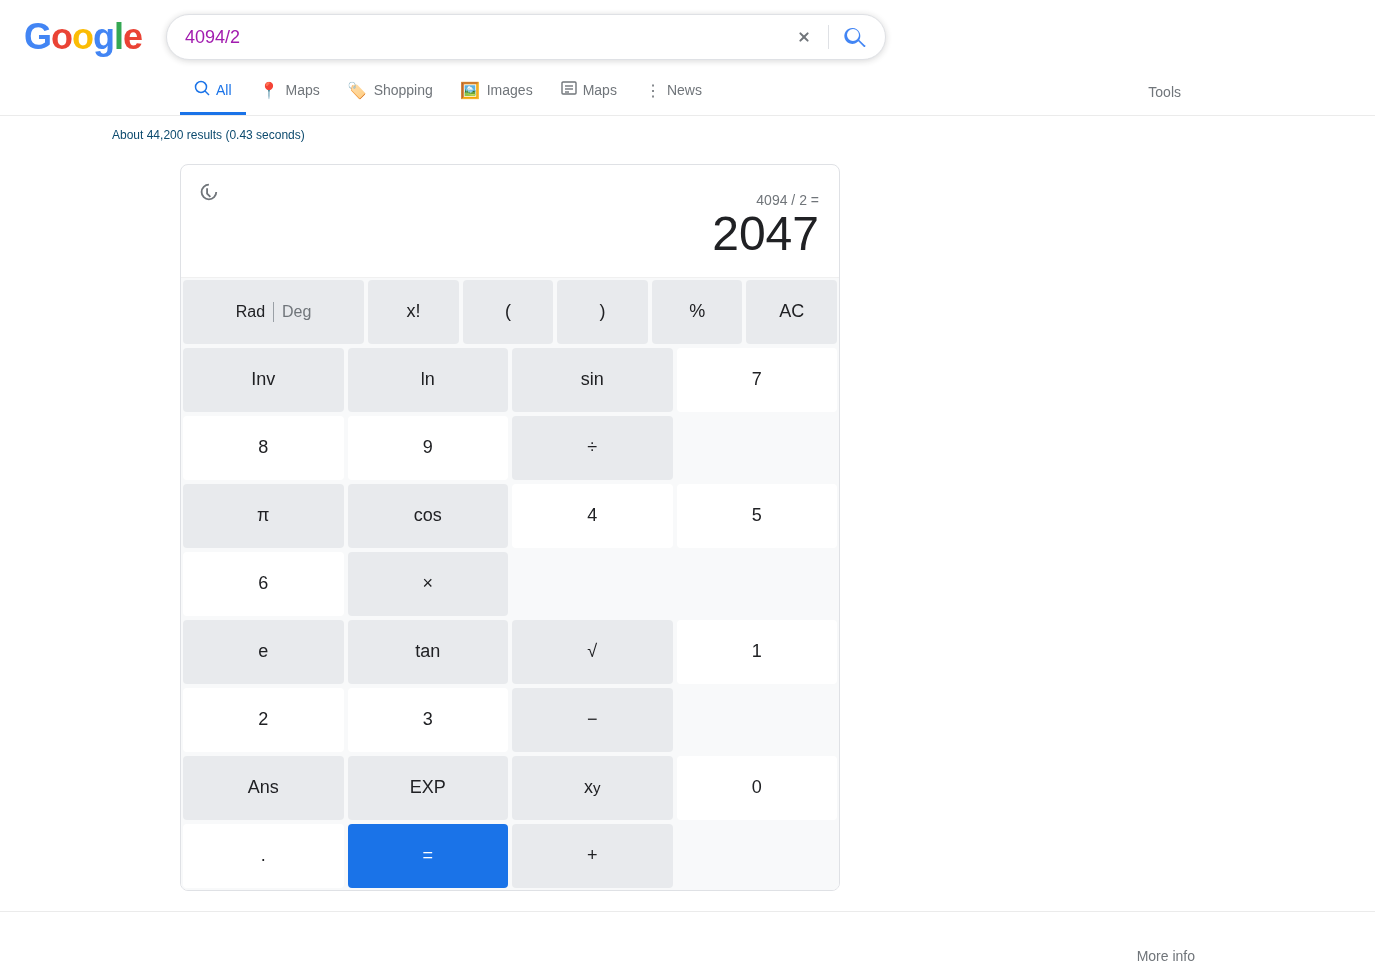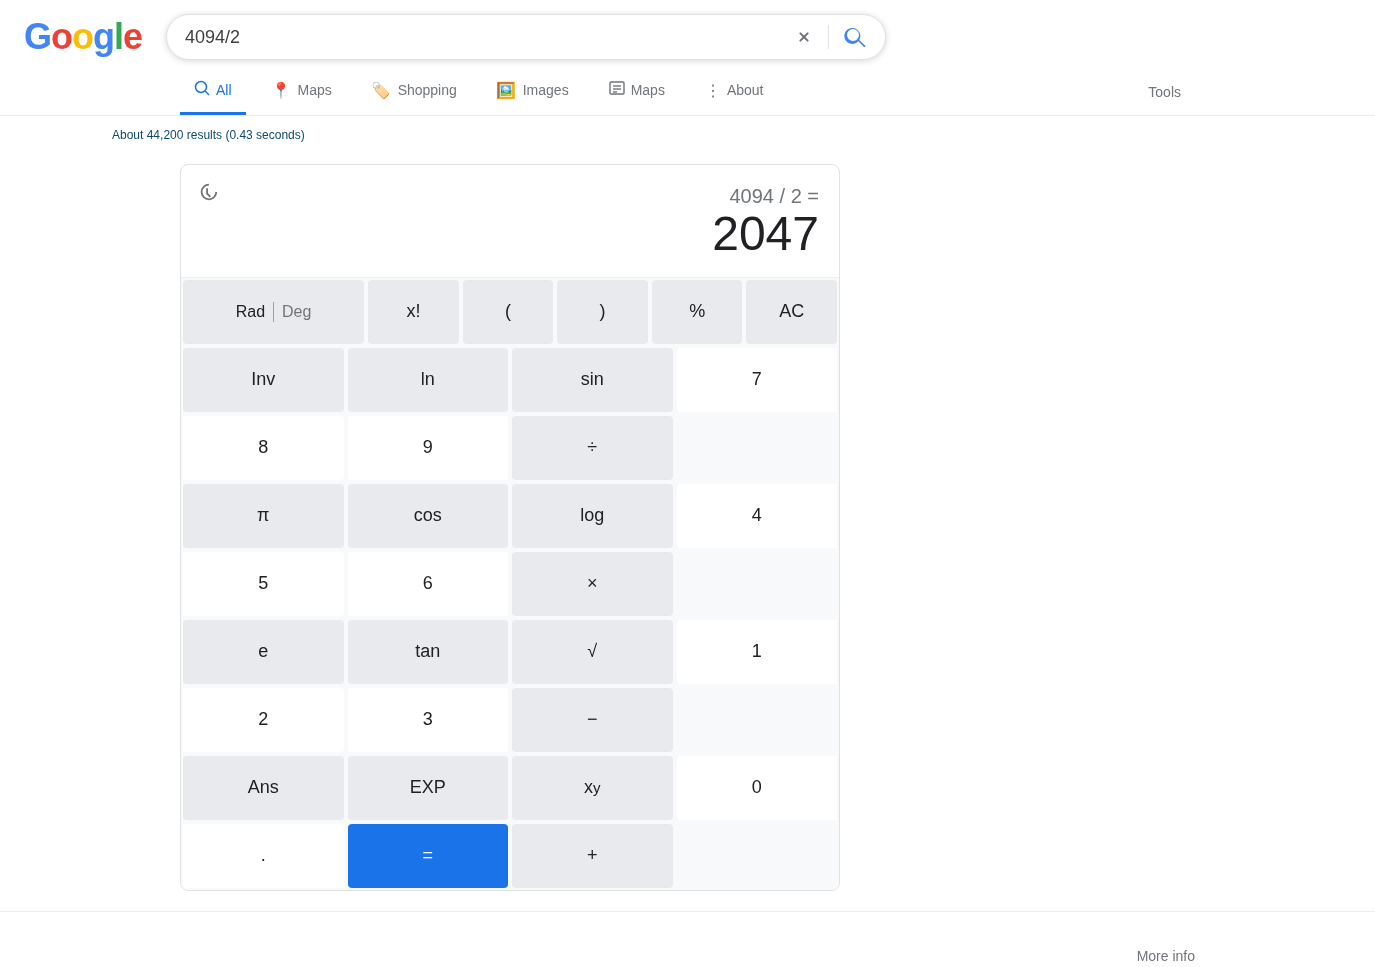--- a/index.html
+++ b/index.html
@@ -7,42 +7,42 @@
 
     
     .header { display: flex; align-items: center; padding: 14px 24px 0 24px; gap: 16px; }
     .google-logo { display: flex; align-items: center; font-size: 36px; font-weight: 700; letter-spacing: -1px; margin-right: 8px; }
     .g-blue { color: #4285F4; }
     .g-red { color: #EA4335; }
     .g-yellow { color: #FBBC05; }
     .g-green { color: #34A853; }
 
     .search-bar-wrapper { flex: 1; max-width: 720px; display: flex; align-items: center; border: 1px solid #dfe1e5; border-radius: 24px; padding: 10px 18px; background: #fff; box-shadow: 0 1px 6px rgba(32,33,36,.18); }
-    .search-input { flex: 1; font-size: 18px; border: none; outline: none; color: #404040; }
+    .search-input { flex: 1; font-size: 18px; border: none; outline: none; color: #a21caf; }
     .search-bar-divider { width: 1px; height: 24px; background: #dfe1e5; margin: 0 14px; }
     .search-icon-btn { background: none; border: none; cursor: pointer; color: #4285F4; font-size: 22px; display: flex; align-items: center; }
     .clear-icon-btn { background: none; border: none; cursor: pointer; color: #70757a; font-size: 20px; display: flex; align-items: center; }
 
     
-    .nav-tabs { display: flex; align-items: center; padding: 8px 180px 0 180px; border-bottom: 1px solid #ebebeb; gap: 12px; }
+    .nav-tabs { display: flex; align-items: center; padding: 8px 180px 0 180px; border-bottom: 1px solid #ebebeb; gap: 0; }
     .nav-tab { display: flex; align-items: center; gap: 6px; padding: 12px 14px; font-size: 14px; color: #70757a; cursor: pointer; border-bottom: 3px solid transparent; text-decoration: none; white-space: nowrap; }
     .nav-tab.active { color: #1a73e8; border-bottom: 3px solid #1a73e8; }
     .nav-tab-icon { font-size: 16px; }
     .nav-tools { margin-left: auto; font-size: 14px; color: #70757a; cursor: pointer; padding: 12px 14px; }
 
     
     .results-info { padding: 12px 112px; font-size: 12px; color: #0c4a6e; }
 
     
     .calc-container { margin: 10px 180px 20px 180px; border: 1px solid #dfe1e5; border-radius: 8px; overflow: hidden; max-width: 660px; background: #fff; }
 
     .calc-display { padding: 16px 20px 16px 16px; min-height: 100px; display: flex; flex-direction: column; justify-content: space-between; border-bottom: 1px solid #f0f0f0; }
     .calc-display-top { display: flex; justify-content: space-between; align-items: flex-start; }
     .history-icon { color: #70757a; font-size: 20px; cursor: pointer; }
-    .calc-expression { font-size: 20px; color: #70757a; text-align: left; align-self: flex-end; }
+    .calc-expression { font-size: 14px; color: #70757a; text-align: left; align-self: flex-end; }
     .calc-result { font-size: 48px; font-weight: 400; text-align: right; color: #202124; line-height: 1.1; }
 
     
     .calc-buttons { background: #f8f9fa; }
     .calc-row { display: grid; gap: 4px; padding: 2px; }
     .calc-row-1 { grid-template-columns: 2fr 1fr 1fr 1fr 1fr 1fr; }
     .calc-row-2, .calc-row-3, .calc-row-4, .calc-row-5 { grid-template-columns: 1fr 1fr 1fr 1fr; }
 
     .calc-btn {
       background: #e8eaed;
@@ -142,21 +142,21 @@
           <rect x="1" y="2" width="14" height="12" rx="1"></rect>
           <line x1="4" y1="6" x2="12" y2="6"></line>
           <line x1="4" y1="9" x2="12" y2="9"></line>
           <line x1="4" y1="12" x2="8" y2="12"></line>
         </svg>
     </span>
     <span>Maps</span>
   </a>
   <a class="nav-tab">
     <span class="nav-tab-icon">⋮</span>
-    <span>About</span>
+    <span>News</span>
   </a>
   <span class="nav-tools">Tools</span>
 </div>
 
 <div class="results-info">
   <span>About 44,200 results (0.43 seconds)</span>
 </div>
 
 <div class="calc-container">
 
@@ -193,21 +193,20 @@
       <button class="calc-btn">sin</button>
       <button class="calc-btn white-bg">7</button>
       <button class="calc-btn white-bg">8</button>
       <button class="calc-btn white-bg">9</button>
       <button class="calc-btn">÷</button>
     </div>
 
     <div class="calc-row calc-row-3">
       <button class="calc-btn">π</button>
       <button class="calc-btn">cos</button>
-      <button class="calc-btn">log</button>
       <button class="calc-btn white-bg">4</button>
       <button class="calc-btn white-bg">5</button>
       <button class="calc-btn white-bg">6</button>
       <button class="calc-btn">×</button>
     </div>
 
     <div class="calc-row calc-row-4">
       <button class="calc-btn">e</button>
       <button class="calc-btn">tan</button>
       <button class="calc-btn">√</button>

